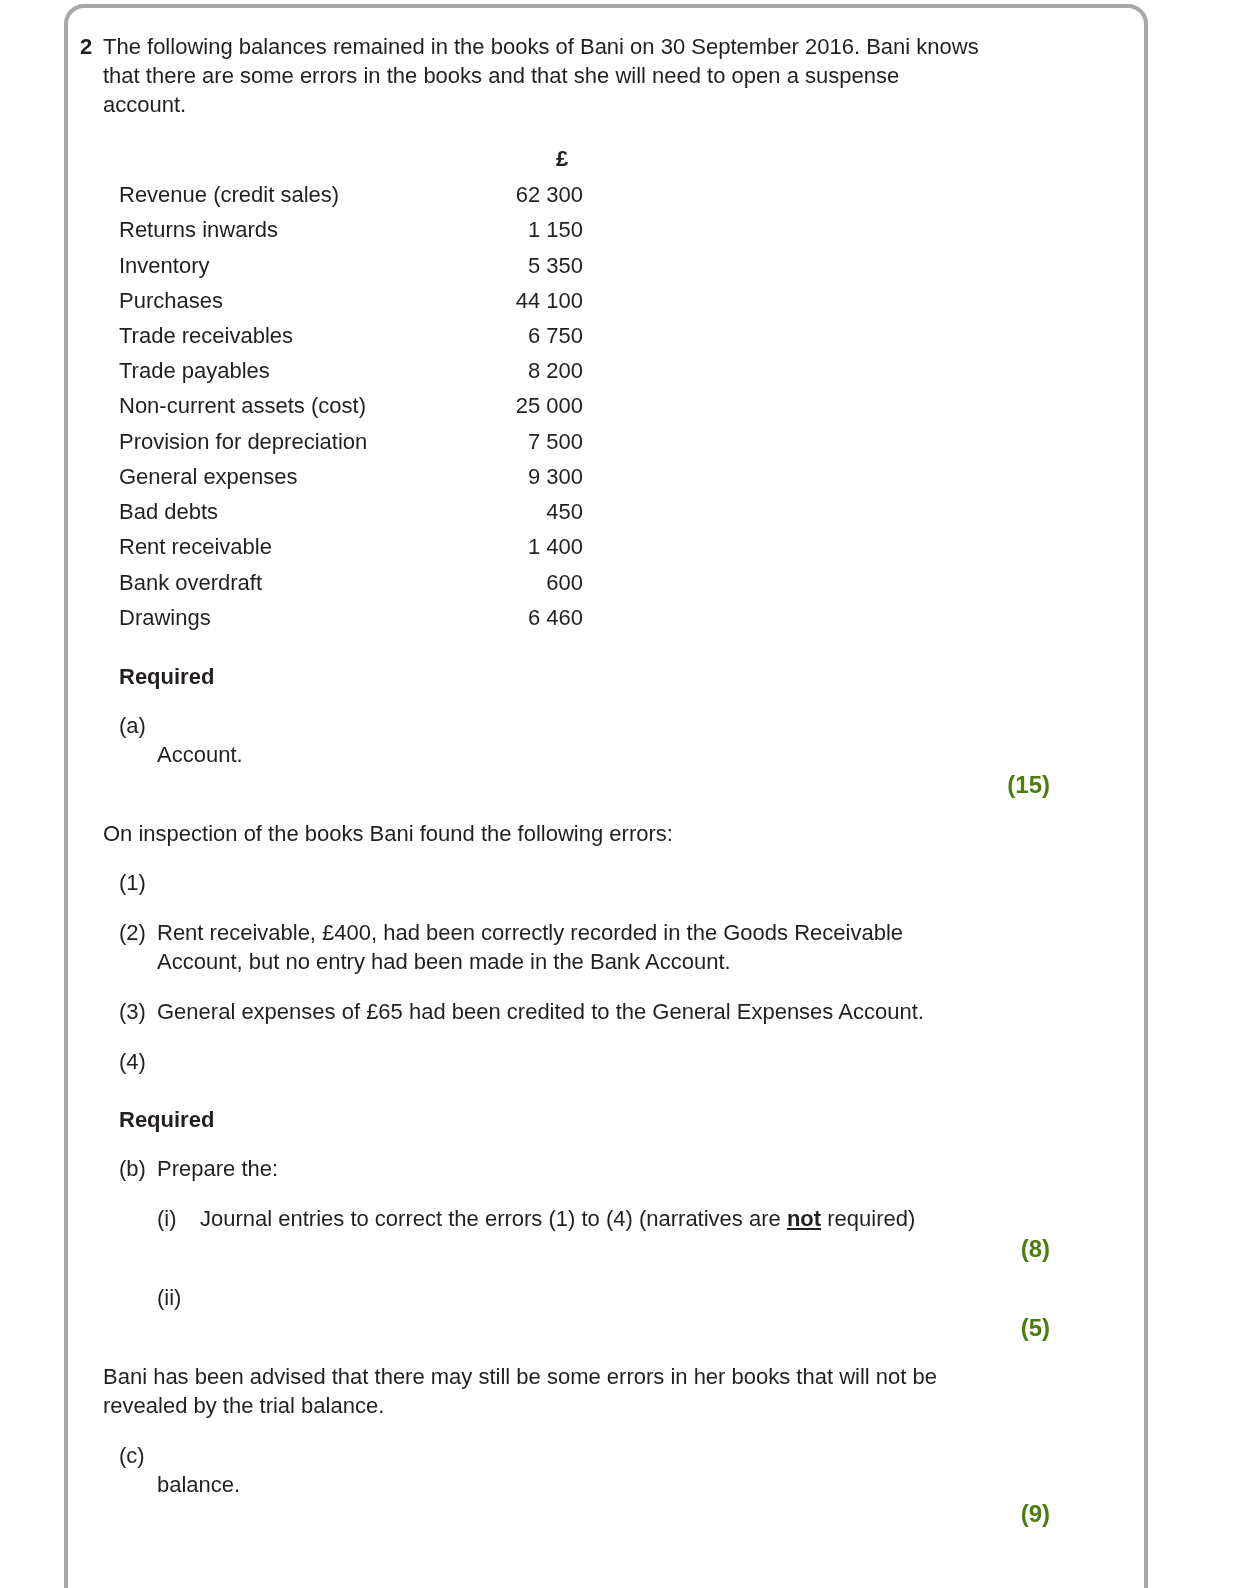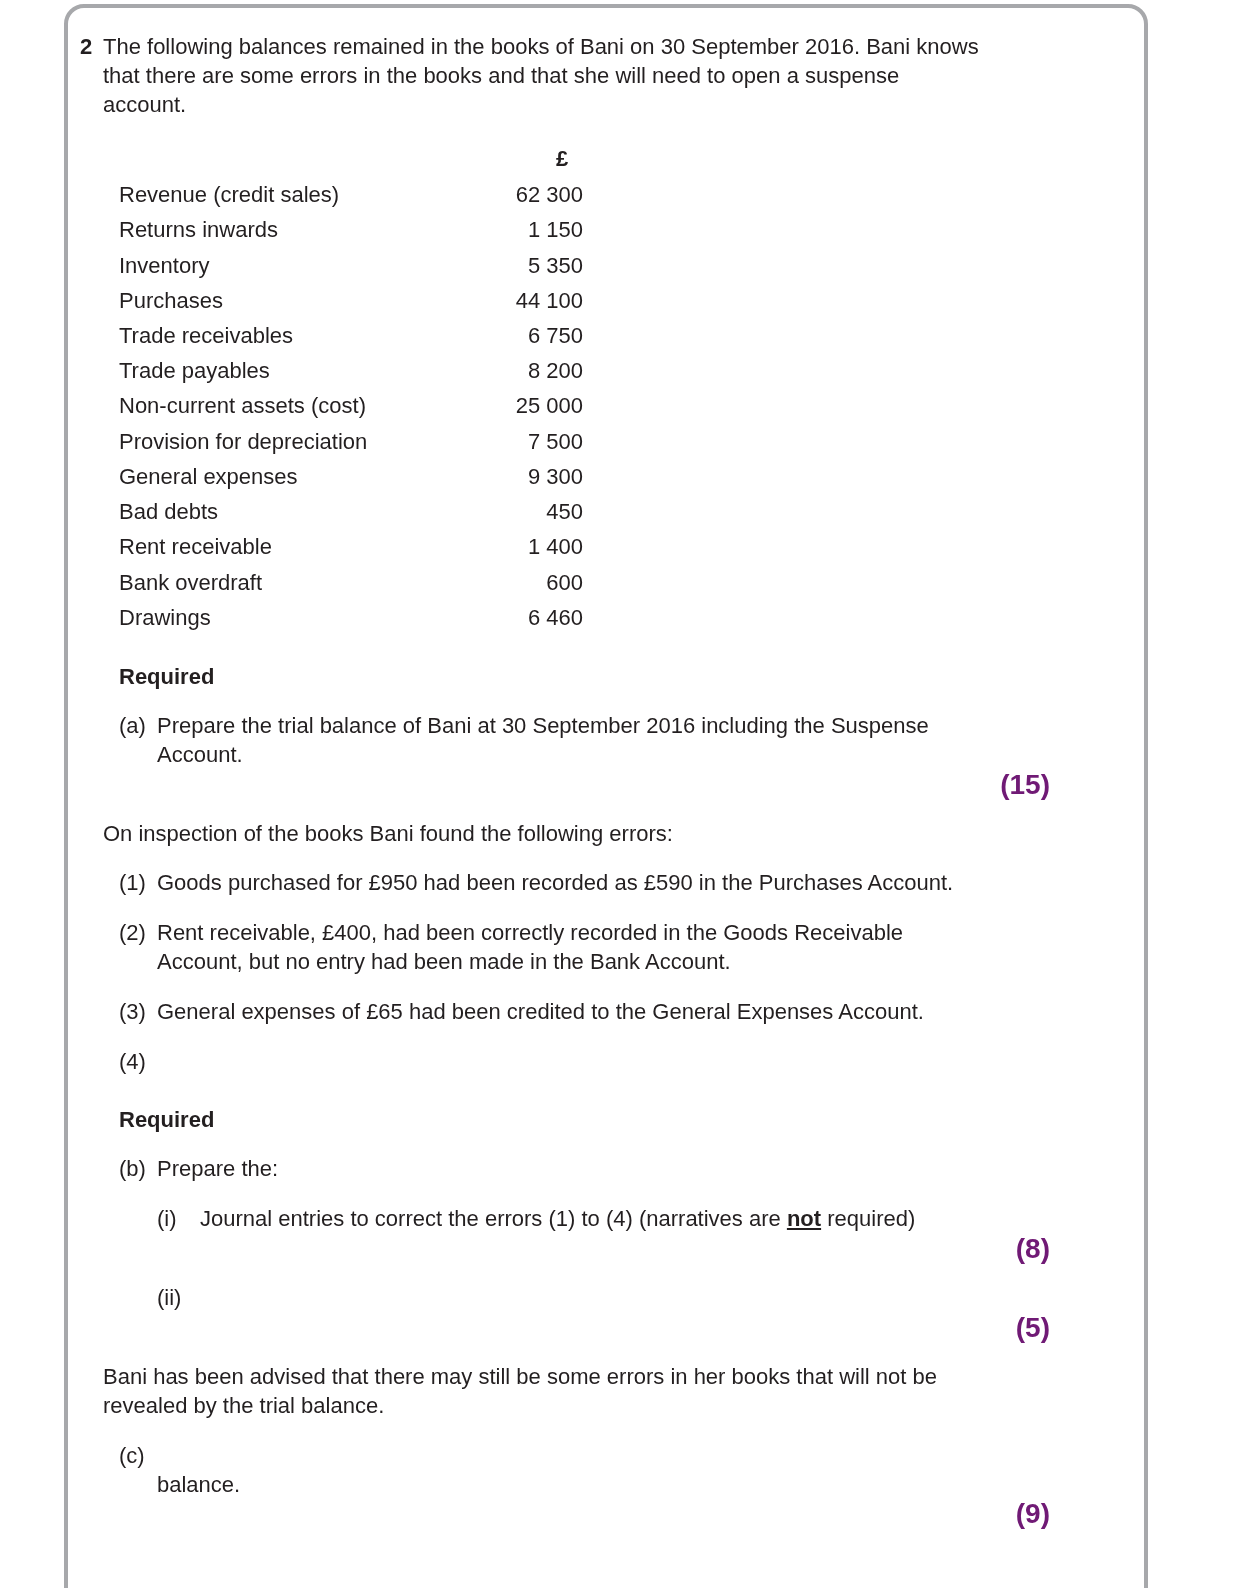--- a/index.html
+++ b/index.html
@@ -84,23 +84,23 @@
     top: 0;
   }
   .item .text {
     position: absolute;
     top: 0;
   }
   .marks {
     position: absolute;
     right: 190px;
     font-weight: bold;
-    font-size: 28px;
-    line-height: 29px;
-    color: #701a75;
+    font-size: 24px;
+    line-height: 29px;
+    color: #4d7c0f;
   }
   b { font-weight: bold; text-decoration: underline; }
 </style>
 </head>
 <body>
 
 <div class="frame"></div>
 
 <div class="qnum">2</div>
 <div class="para intro">The following balances remained in the books of Bani on 30 September 2016. Bani knows that there are some errors in the books and that she will need to open a suspense account.</div>
@@ -157,30 +157,28 @@
   </div>
   <div class="row" style="top:459px">
     <span class="label">Drawings</span>
     <span class="value">6 460</span>
   </div>
 </div>
 
 <div class="heading" style="top:662px">Required</div>
 <div class="item" style="left:119px;top:711px;width:900px;height:60px">
   <span class="mark-num">(a)</span>
-  <span class="text" style="left:38px">Prepare the trial balance of Bani at 30 September 2016 including the Suspense</span>
   <span class="text" style="left:38px;top:29px">Account.</span>
 </div>
 <div class="marks" style="top:770px">(15)</div>
 
 <div class="para" style="top:819px">On inspection of the books Bani found the following errors:</div>
 
 <div class="item" style="left:119px;top:868px;width:900px;height:30px">
   <span class="mark-num">(1)</span>
-  <span class="text" style="left:38px">Goods purchased for £950 had been recorded as £590 in the Purchases Account.</span>
 </div>
 <div class="item" style="left:119px;top:918px;width:900px;height:60px">
   <span class="mark-num">(2)</span>
   <span class="text" style="left:38px">Rent receivable, £400, had been correctly recorded in the Goods Receivable</span>
   <span class="text" style="left:38px;top:29px">Account, but no entry had been made in the Bank Account.</span>
 </div>
 <div class="item" style="left:119px;top:997px;width:900px;height:30px">
   <span class="mark-num">(3)</span>
   <span class="text" style="left:38px">General expenses of £65 had been credited to the General Expenses Account.</span>
 </div>

